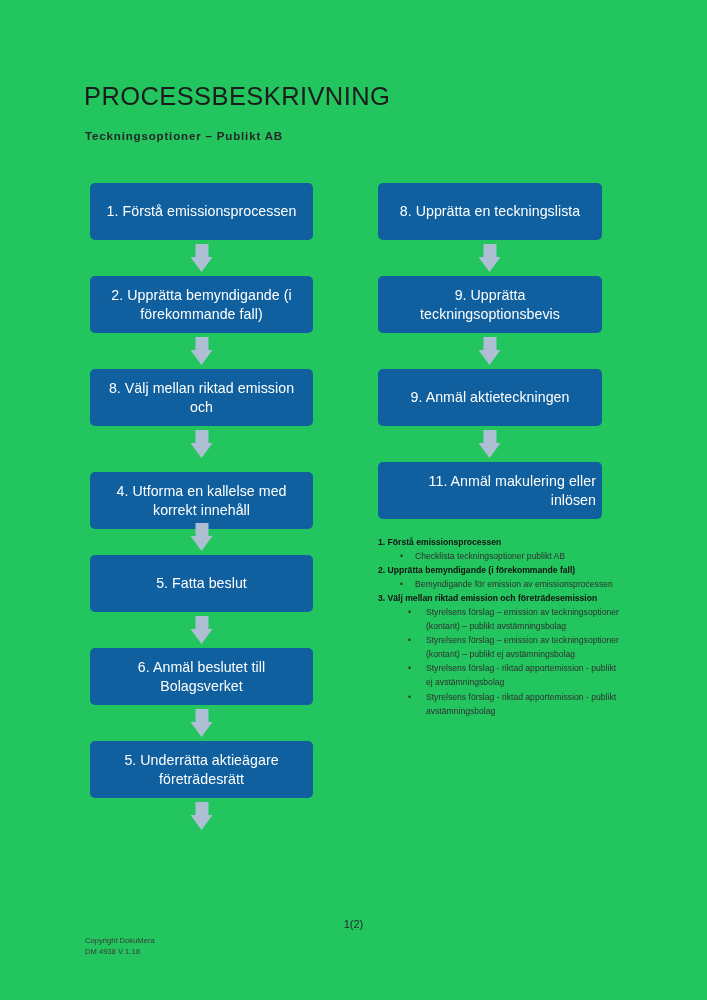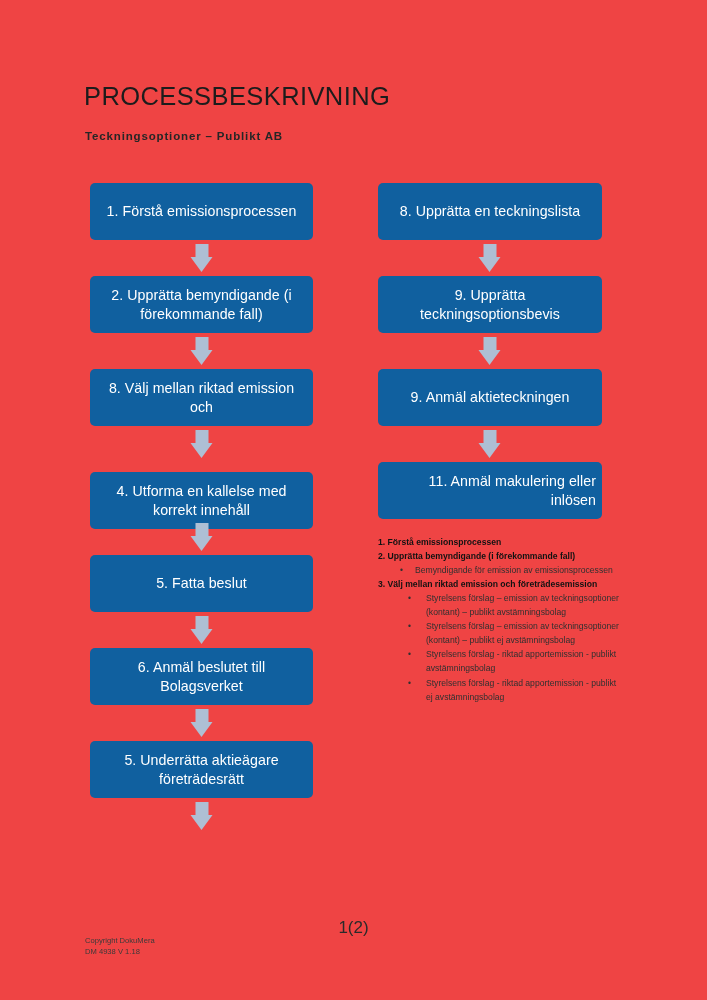--- a/index.html
+++ b/index.html
@@ -14,21 +14,21 @@
     position: relative;
     overflow: hidden;
     font-family: "Liberation Sans", sans-serif;
     color: #1a1a1a;
     -webkit-font-smoothing: antialiased;
   }
 
   .page {
     position: absolute;
     inset: 0;
-    background: #ef4444;
+    background: #22c55e;
   }
 
   
   .doc-title {
     position: absolute;
     left: 84px;
     top: 82px;
     font-size: 25.5px;
     font-weight: 400;
     letter-spacing: 0.4px;
@@ -148,21 +148,21 @@
   .detail .sect { margin-bottom: 0; }
   .detail .sect + .sect { margin-top: 0; }
 
   
   .page-number {
     position: absolute;
     left: 0;
     top: 918px;
     width: 707px;
     text-align: center;
-    font-size: 17px;
+    font-size: 11px;
     color: #2a2a2a;
   }
   .footer-left {
     position: absolute;
     left: 85px;
     top: 935px;
     font-size: 7.6px;
     line-height: 1.45;
     color: #3a3a3a;
   }
@@ -229,34 +229,37 @@
       <div class="flow-arrow" style="top: 247px;">
         <span class="shaft"></span>
         <span class="head"></span>
       </div>
       <div class="flow-node" style="top: 279px; text-align: right;">11. Anmäl makulering eller inlösen</div>
     </div>
 
   <div class="detail">
       <div class="sect">
         <h3>1. Förstå emissionsprocessen</h3>
+        <ul class="blist-1">
+          <li>Checklista teckningsoptioner publikt AB</li>
+        </ul>
       </div>
       <div class="sect">
         <h3>2. Upprätta bemyndigande (i förekommande fall)</h3>
         <ul class="blist-1">
           <li>Bemyndigande för emission av emissionsprocessen</li>
         </ul>
       </div>
       <div class="sect">
         <h3>3. Välj mellan riktad emission och företrädesemission</h3>
         <ul class="blist-2">
           <li>Styrelsens förslag – emission av teckningsoptioner (kontant) – publikt avstämningsbolag</li>
           <li>Styrelsens förslag – emission av teckningsoptioner (kontant) – publikt ej avstämningsbolag</li>
+          <li>Styrelsens förslag - riktad apportemission - publikt ej avstämningsbolag</li>
           <li>Styrelsens förslag - riktad apportemission - publikt avstämningsbolag</li>
-          <li>Styrelsens förslag - riktad apportemission - publikt ej avstämningsbolag</li>
         </ul>
       </div>
     </div>
 
   <div class="page-number">1(2)</div>
   <div class="footer-left">
     <div>Copyright DokuMera</div>
     <div>DM 4938 V 1.18</div>
   </div>
 

